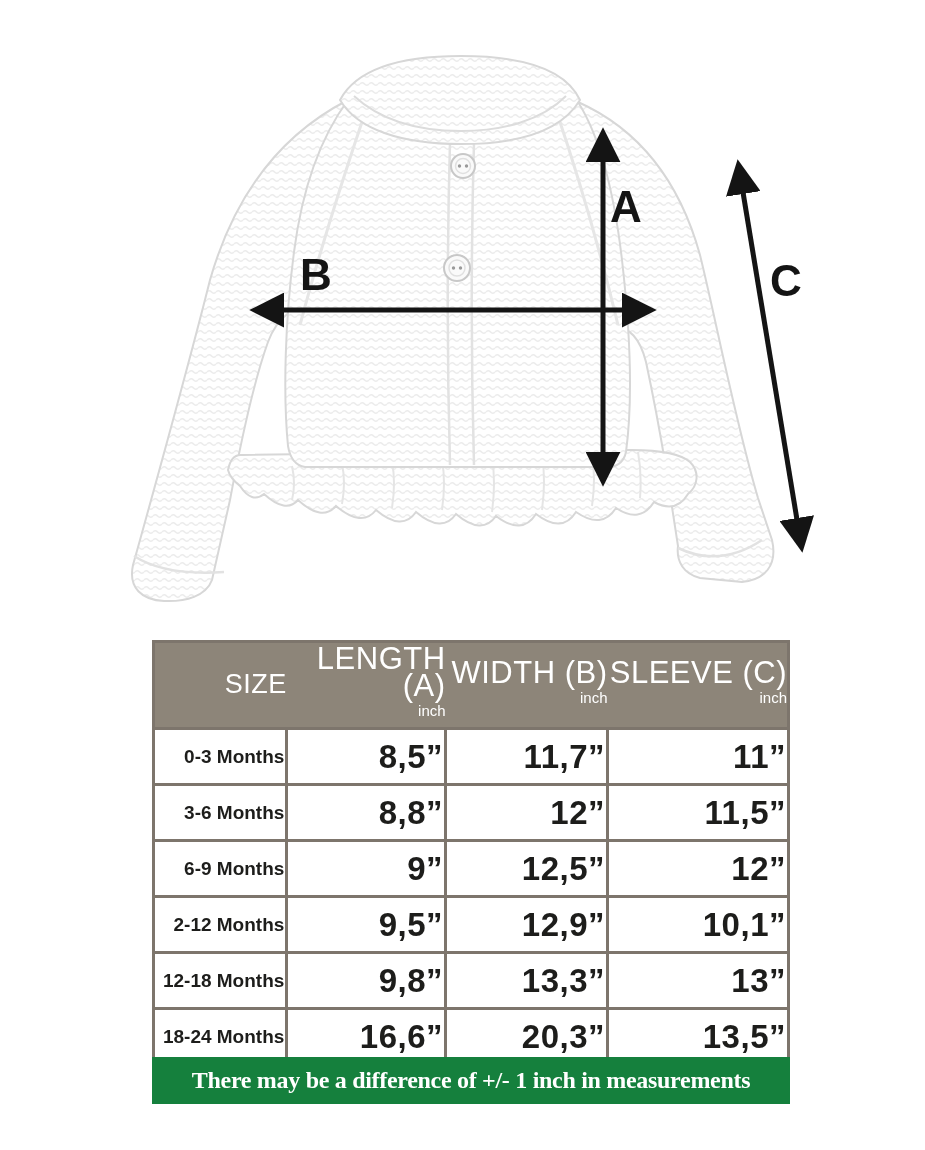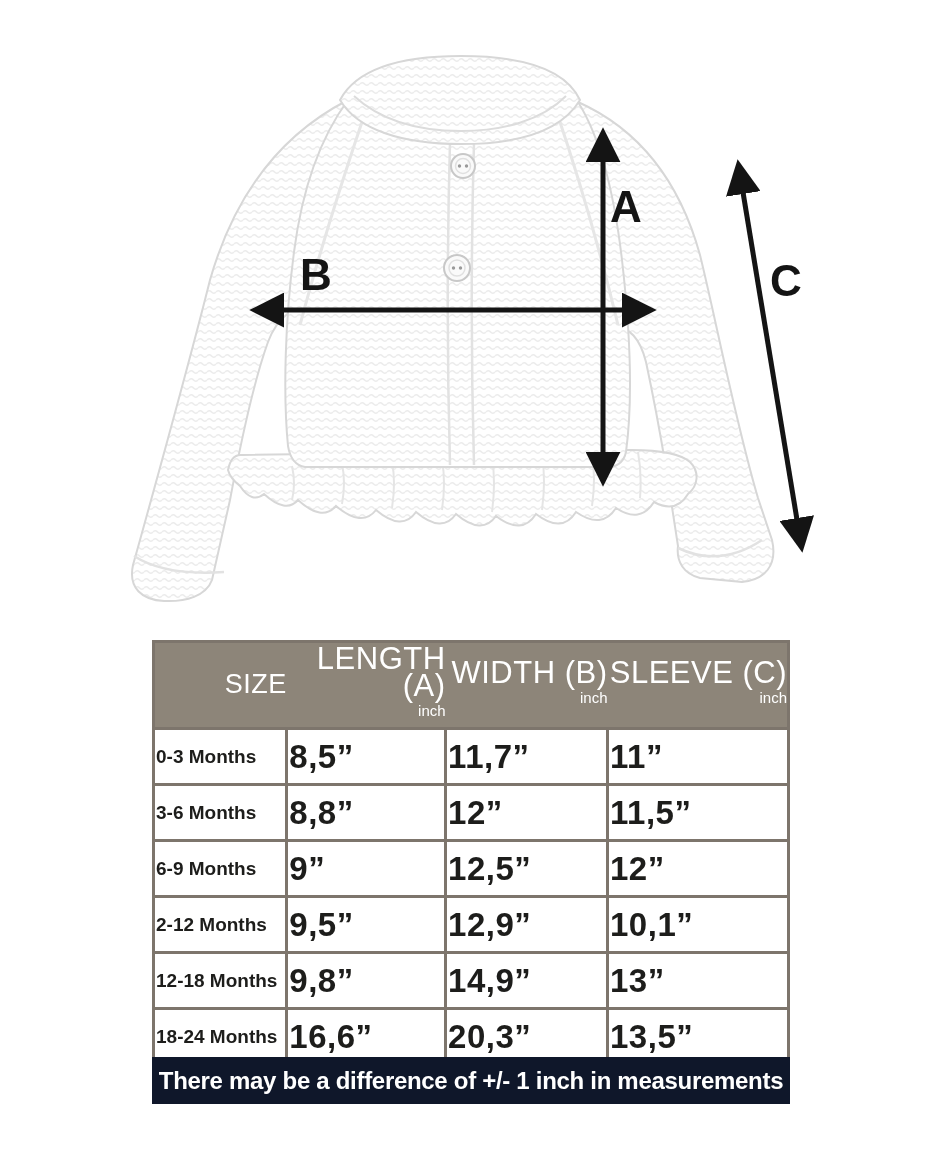--- a/index.html
+++ b/index.html
@@ -12,27 +12,27 @@
   
   .size-table{position:absolute;left:152px;top:640px;width:638px;border-collapse:collapse;table-layout:fixed;background:#ffffff;border:3px solid #7d756c;}
   .size-table col.c-size{width:21%;}
   .size-table col.c-len{width:25%;}
   .size-table col.c-wid{width:25.5%;}
   .size-table col.c-slv{width:28.5%;}
   .size-table th{background:#8d8579;color:#ffffff;font-weight:normal;height:64px;vertical-align:middle;padding:2px 0 4px 0;border:0;text-align:right;}
   .size-table th .title{font-size:31px;line-height:27px;letter-spacing:0.5px;}
   .size-table th.first .title{font-size:27px;}
   .size-table th .unit{font-size:15px;line-height:24px;}
-  .size-table td{border:3px solid #7d756c;height:51px;text-align:left;vertical-align:middle;color:#1d1d1b;background:#ffffff;}
+  .size-table td{border:3px solid #7d756c;height:51px;text-align:right;vertical-align:middle;color:#1d1d1b;background:#ffffff;}
   .size-table td.size-label{font-size:19px;font-weight:bold;}
   .size-table td.value{font-size:33px;font-weight:bold;letter-spacing:0.5px;}
 
   
-  .note-bar{position:absolute;left:152px;top:1057px;width:638px;height:47px;background:#0f172a;color:#ffffff;
-            font-size:24px;font-weight:bold;text-align:center;line-height:47px;letter-spacing:-0.3px;}
+  .note-bar{position:absolute;left:152px;top:1057px;width:638px;height:47px;background:#15803d;color:#ffffff;
+            font-size:24px;font-weight:bold;text-align:center;line-height:47px;letter-spacing:-0.3px;font-family:Liberation Serif, serif;}
 </style>
 </head>
 <body>
 
 <div class="page">
 
   <svg class="diagram" viewBox="0 0 925 632">
     <defs>
       <pattern id="knit" width="9" height="8" patternUnits="userSpaceOnUse">
         <rect width="9" height="8" fill="#ffffff"></rect>
@@ -152,21 +152,21 @@
       </tr>
       <tr>
         <td class="size-label">2-12 Months</td>
         <td class="value">9,5”</td>
         <td class="value">12,9”</td>
         <td class="value">10,1”</td>
       </tr>
       <tr>
         <td class="size-label">12-18 Months</td>
         <td class="value">9,8”</td>
-        <td class="value">14,9”</td>
+        <td class="value">13,3”</td>
         <td class="value">13”</td>
       </tr>
       <tr>
         <td class="size-label">18-24 Months</td>
         <td class="value">16,6”</td>
         <td class="value">20,3”</td>
         <td class="value">13,5”</td>
       </tr>
     </tbody>
   </table>

